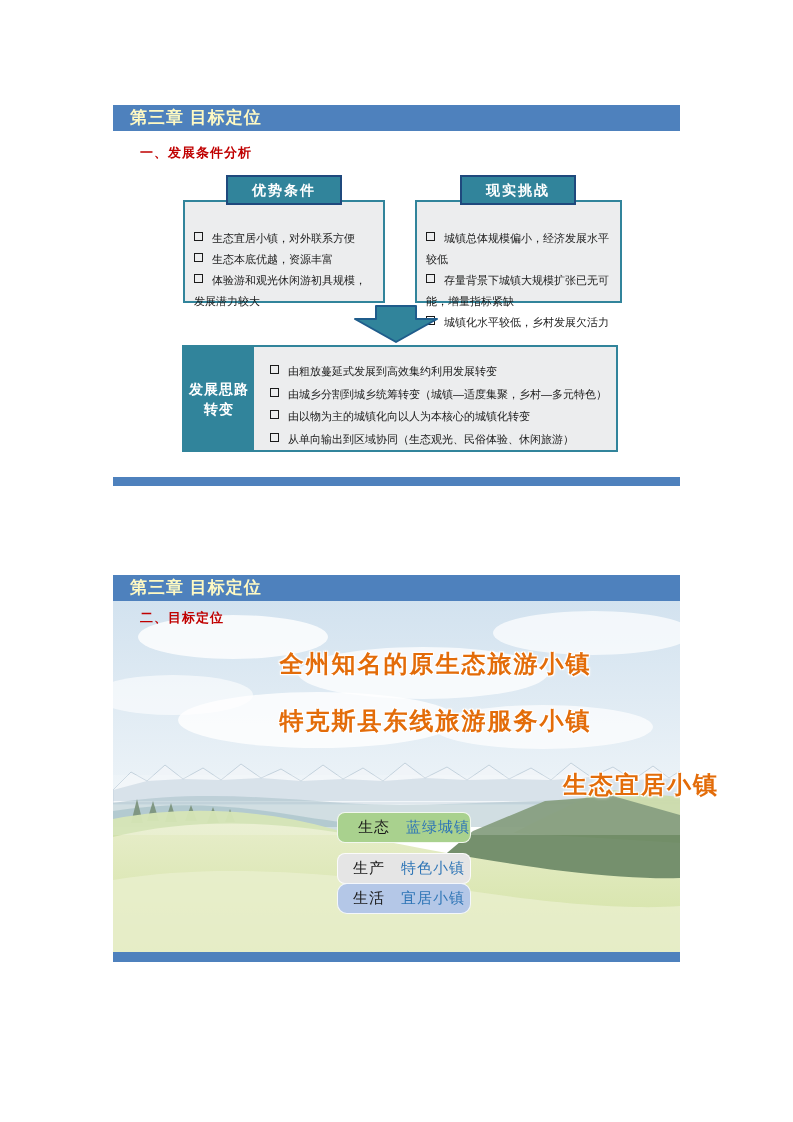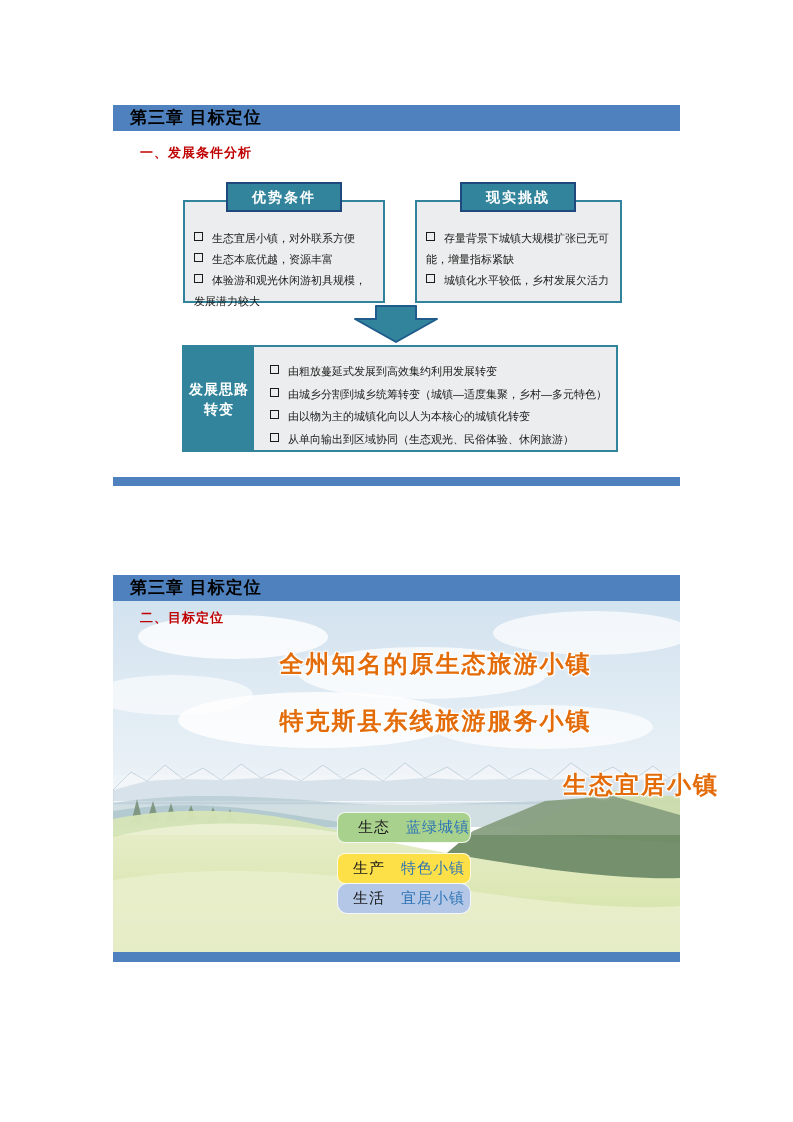--- a/index.html
+++ b/index.html
@@ -1,27 +1,27 @@
 <!DOCTYPE html>
 <html><head>
 <meta charset="utf-8">
 <style>
   html,body{margin:0;padding:0;background:#ffffff;}
   .page{position:relative;width:793px;height:1122px;background:#ffffff;overflow:hidden;
         font-family:"Liberation Sans","DejaVu Sans",sans-serif;}
   .slide{position:absolute;left:113px;width:567px;}
   .hdr-bar{position:absolute;left:0;top:0;width:567px;height:26px;background:#4E81BD;}
-  .hdr-title{color:#000000;font-weight:bold;font-size:17px;line-height:26px;padding-left:17px;letter-spacing:1px;}
+  .hdr-title{color:#fef9c3;font-weight:bold;font-size:17px;line-height:26px;padding-left:17px;letter-spacing:1px;}
   .section-heading{position:absolute;left:27px;color:#C00000;font-weight:bold;font-size:13px;letter-spacing:1px;}
   
   #slide1{top:105px;height:381px;}
   .panel{position:absolute;background:#ECEDEE;border:2px solid #31849B;box-sizing:border-box;}
   .adv-panel{left:70px;top:95px;width:202px;height:103px;}
   .chal-panel{left:302px;top:95px;width:207px;height:103px;}
-  .tab{position:absolute;top:77px;width:116px;height:30px;background:#31849B;border:2px solid #1F497D;
+  .tab{position:absolute;top:70px;width:116px;height:30px;background:#31849B;border:2px solid #1F497D;
        box-sizing:border-box;color:#ffffff;font-weight:bold;font-size:14px;text-align:center;line-height:26px;
        letter-spacing:2px;z-index:3;}
   .adv-tab{left:113px;}
   .chal-tab{left:347px;}
   .bullet-list{padding:26px 8px 6px 9px;font-size:11px;line-height:21px;color:#1a1a1a;}
   .bullet-sq{display:inline-block;width:7px;height:7px;border:1.5px solid #1a1a1a;margin-right:9px;
              vertical-align:1px;background:transparent;}
   .arrow-wrap{position:absolute;left:240px;top:200px;width:86px;height:38px;}
   .transform-panel{position:absolute;left:69px;top:240px;width:436px;height:107px;border:2px solid #31849B;
                    box-sizing:border-box;display:flex;background:#ECEDEE;}
@@ -33,21 +33,21 @@
   
   #slide2{top:575px;height:387px;}
   .photo-bg{position:absolute;left:0;top:0;width:567px;height:377px;}
   .goal-line{position:absolute;left:0;width:567px;text-align:center;color:#E36C09;font-weight:bold;
              font-size:24px;letter-spacing:2px;
              text-shadow:0 0 3px #fff,0 0 4px #fff,1px 1px 0 #fff,-1px -1px 0 #fff,1px -1px 0 #fff,-1px 1px 0 #fff;padding-left:39px;}
   .pos-box{position:absolute;left:224px;width:134px;height:31px;border-radius:8px;
            border:1px solid rgba(255,255,255,0.85);box-sizing:border-box;
            display:flex;align-items:center;font-family:"DejaVu Serif","Liberation Serif",serif;font-size:15px;}
   .pos-green{background:#A9D18E;justify-content:flex-end;}
-  .pos-orange{background:#fde047;align-items:center;}
+  .pos-orange{background:#e5e5e5;align-items:center;}
   .pos-blue{background:#B4C7E7;}
   .pos-label{color:#1a1a1a;padding-left:15px;letter-spacing:1px;}
   .pos-value{color:#2E75B6;margin-left:16px;letter-spacing:1px;}
   .bottom-bar{position:absolute;left:0;top:377px;width:567px;height:10px;background:#4E81BD;}
 </style>
 </head>
 <body>
 
 <div class="page">
 
@@ -61,20 +61,21 @@
       <div class="bullet-list">
         <div><span class="bullet-sq"></span><span>生态宜居小镇，对外联系方便</span></div>
         <div><span class="bullet-sq"></span><span>生态本底优越，资源丰富</span></div>
         <div><span class="bullet-sq"></span><span>体验游和观光休闲游初具规模，发展潜力较大</span></div>
       </div>
     </div>
     <div class="tab adv-tab">优势条件</div>
 
     <div class="panel chal-panel">
       <div class="bullet-list">
+        <div><span class="bullet-sq"></span><span>城镇总体规模偏小，经济发展水平较低</span></div>
         <div><span class="bullet-sq"></span><span>存量背景下城镇大规模扩张已无可能，增量指标紧缺</span></div>
         <div><span class="bullet-sq"></span><span>城镇化水平较低，乡村发展欠活力</span></div>
       </div>
     </div>
     <div class="tab chal-tab">现实挑战</div>
 
     <div class="arrow-wrap">
       <svg width="86" height="38" viewBox="0 0 86 38">
         <path d="M23 1 H63 V14 H84 L43 37 L2 14 H23 Z" fill="#31849B" stroke="#1F5C8B" stroke-width="2" stroke-linejoin="round"></path>
       </svg>

